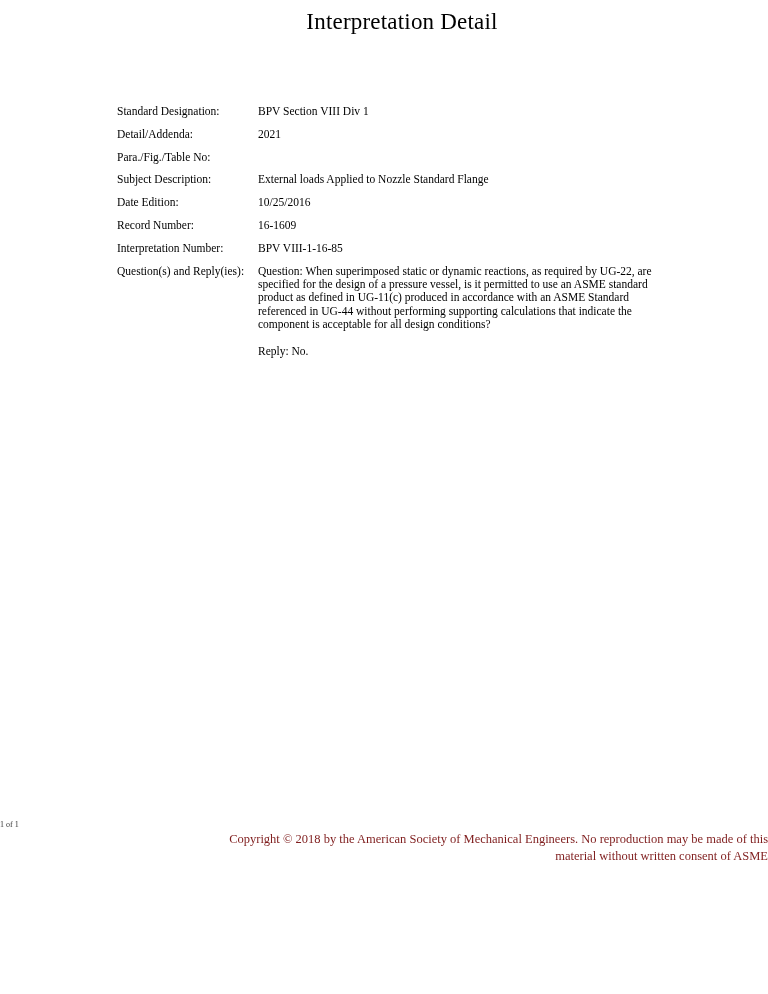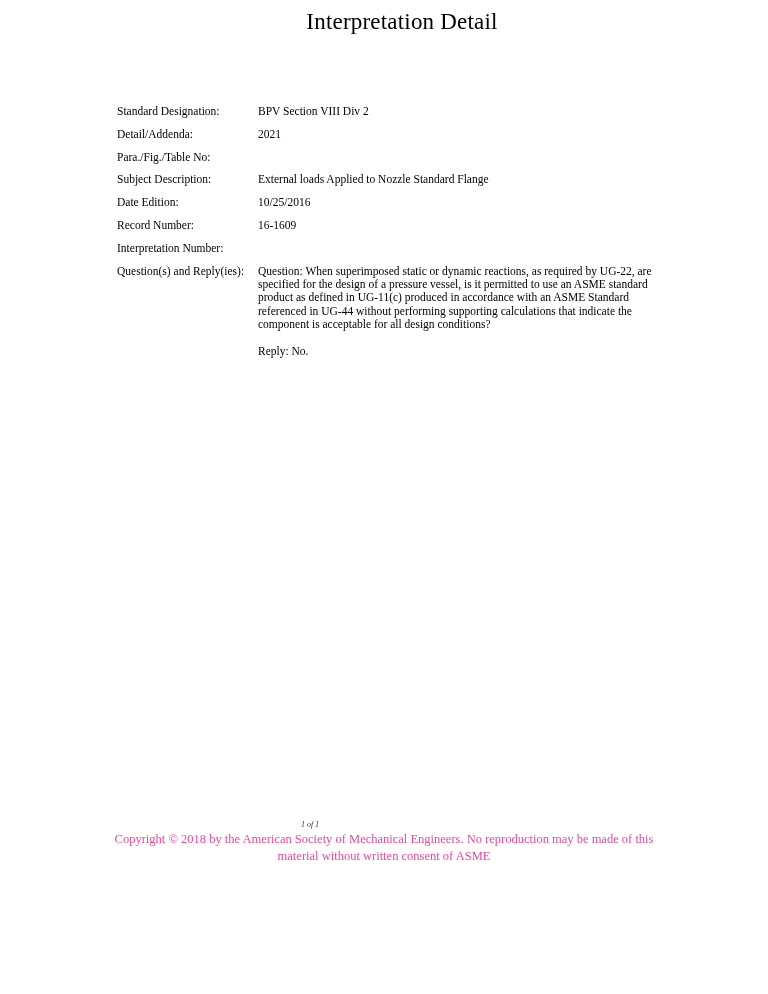--- a/index.html
+++ b/index.html
@@ -46,24 +46,23 @@
     white-space: nowrap;
   }
   .field-value { flex: 1 1 auto; }
   .qa-value { width: 394px; flex: 0 0 394px; }
   .qa-value p { margin: 0; }
   .qa-value p + p { margin-top: 13px; }
   .footer-page-indicator {
     position: absolute;
     top: 820px; left: 0;
     width: 620px;
-    text-align: center;
+    text-align: left;
     font-size: 8px;
     color: #333333;
-    font-style: italic;
   }
   .footer-copyright {
     position: absolute;
     top: 831px; left: 0;
     width: 768px;
     text-align: center;
     font-size: 12.5px;
     line-height: 17px;
     color: #ee2c24;
   }
@@ -72,21 +71,21 @@
 <body>
 
 <div class="page">
 
   <h1 class="doc-title">Interpretation Detail</h1>
 
   <div class="fields">
 
     <div class="field-row">
       <span class="field-label">Standard Designation:</span>
-      <span class="field-value">BPV Section VIII Div 2</span>
+      <span class="field-value">BPV Section VIII Div 1</span>
     </div>
 
     <div class="field-row">
       <span class="field-label">Detail/Addenda:</span>
       <span class="field-value">2021</span>
     </div>
 
     <div class="field-row">
       <span class="field-label">Para./Fig./Table No:</span>
     </div>
@@ -101,32 +100,33 @@
       <span class="field-value">10/25/2016</span>
     </div>
 
     <div class="field-row">
       <span class="field-label">Record Number:</span>
       <span class="field-value">16-1609</span>
     </div>
 
     <div class="field-row">
       <span class="field-label">Interpretation Number:</span>
+      <span class="field-value">BPV VIII-1-16-85</span>
     </div>
 
     <div class="field-row">
       <span class="field-label">Question(s) and Reply(ies):</span>
       <span class="field-value qa-value">
         <p>Question: When superimposed static or dynamic reactions, as required by UG-22, are specified for the design of a pressure vessel, is it permitted to use an ASME standard product as defined in UG-11(c) produced in accordance with an ASME Standard referenced in UG-44 without performing supporting calculations that indicate the component is acceptable for all design conditions?</p>
         <p>Reply: No.</p>
       </span>
     </div>
 
   </div>
 
   <div class="footer-page-indicator">1 of 1</div>
 
-  <div class="footer-copyright" style="color: #ec4899;">
+  <div class="footer-copyright" style="color: #7f1d1d; text-align: right;">
     <div>Copyright © 2018 by the American Society of Mechanical Engineers. No reproduction may be made of this</div>
     <div>material without written consent of ASME</div>
   </div>
 
 </div>
 
 </body></html>

